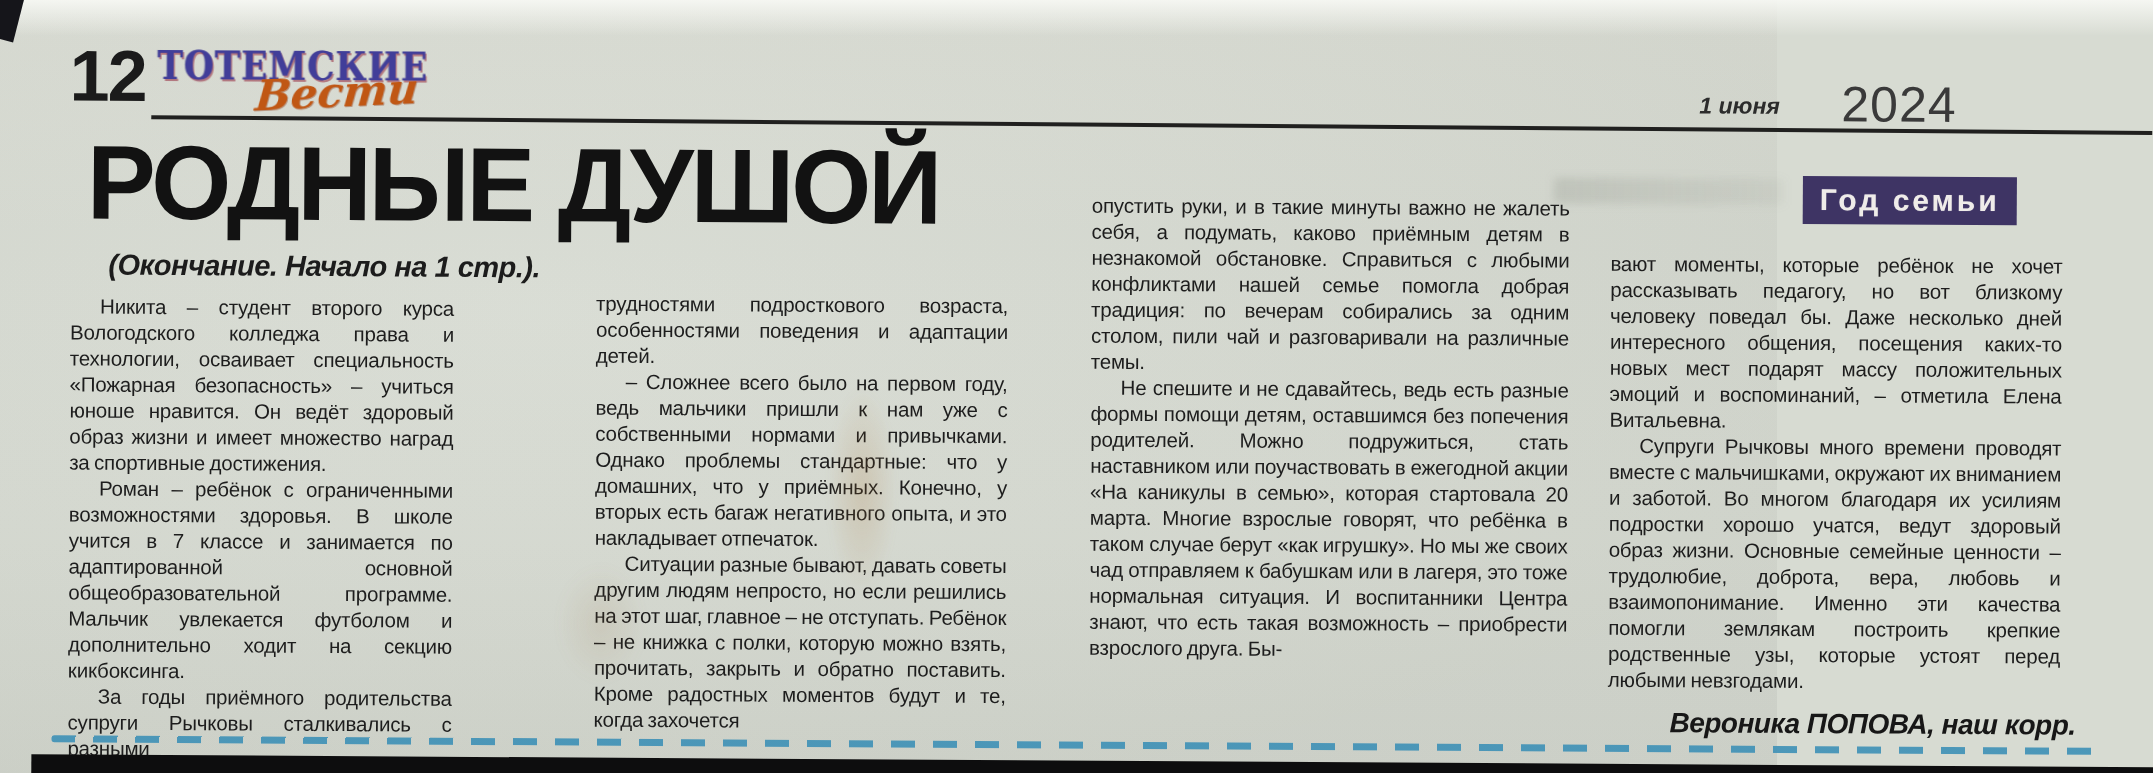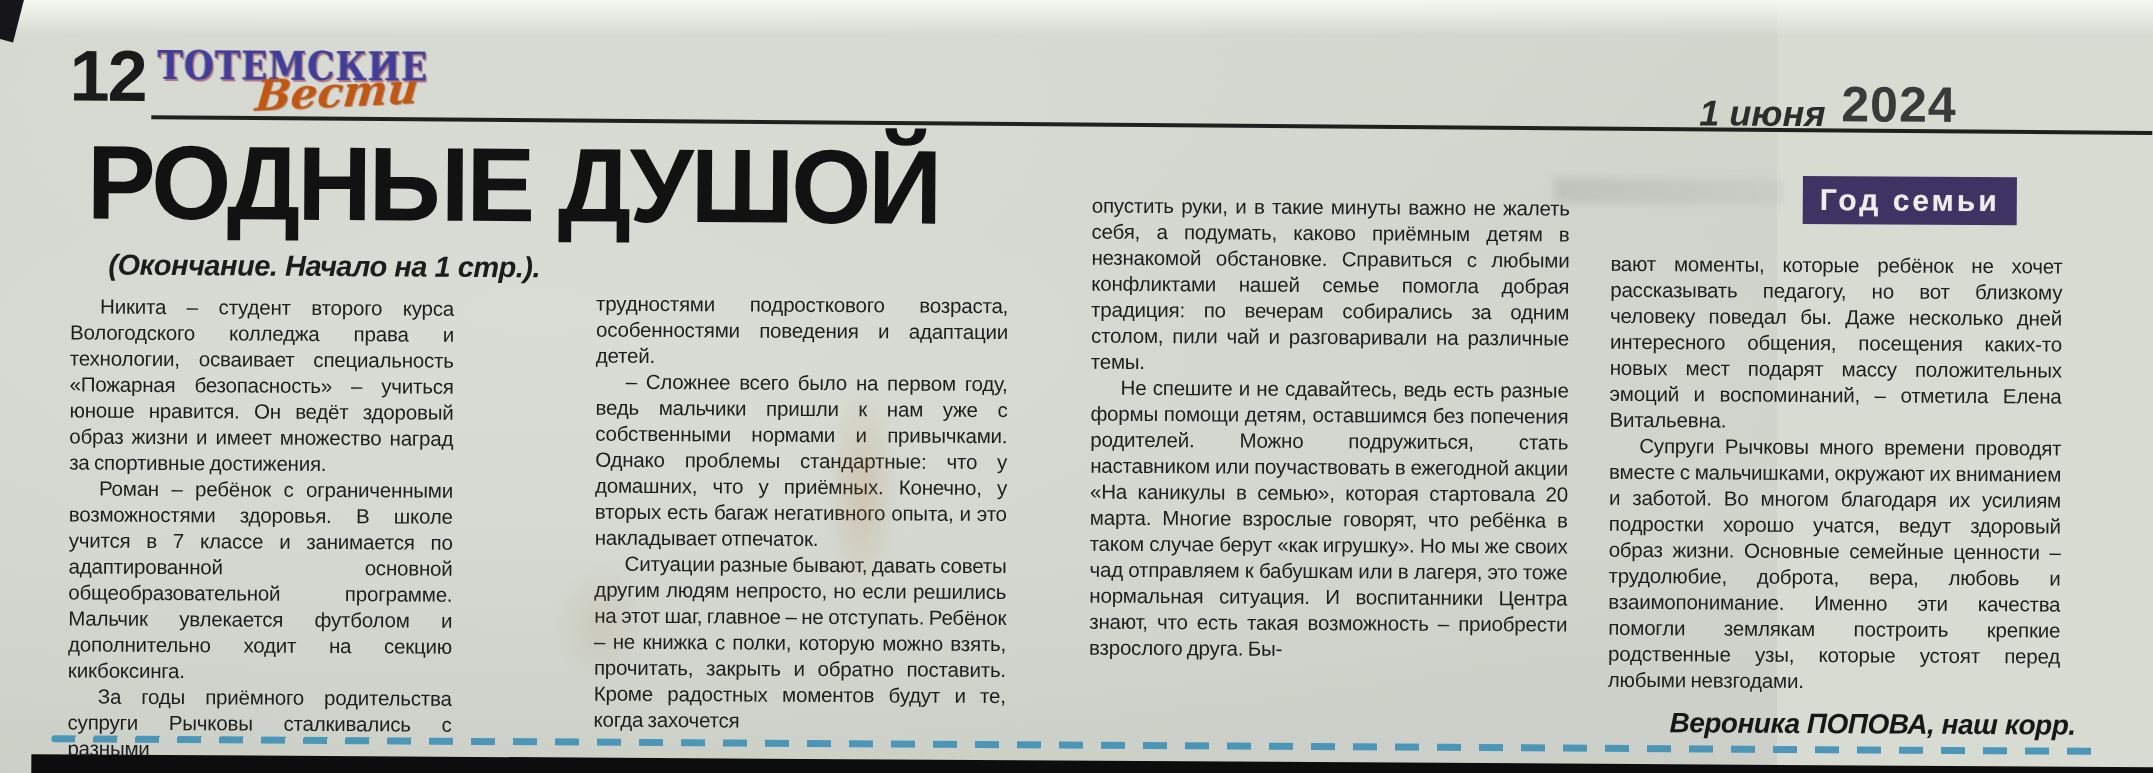--- a/index.html
+++ b/index.html
@@ -46,26 +46,26 @@
     text-shadow:1px 1px 0 rgba(140,50,10,0.4);
     filter:blur(0.3px);
     white-space:nowrap;
   }
   .header-rule{
     position:absolute;left:152px;top:116px;width:2001px;height:4px;background:#20201f;
     transform:rotate(0.1deg);
   }
   .issue-date{
     position:absolute;left:1700px;top:82px;
-    font-style:italic;font-weight:bold;font-size:36px;color:#2c2c2c;
+    font-style:italic;font-weight:bold;font-size:23px;color:#2c2c2c;
     white-space:nowrap;
   }
   .issue-year{
     position:absolute;left:1842px;top:64px;
-    font-weight:bold;font-size:50px;color:#3a3a3a;letter-spacing:1px;
+    font-weight:normal;font-size:50px;color:#3a3a3a;letter-spacing:1px;
   }
   
   .headline{
     position:absolute;left:88px;top:122px;
     font-size:103px;font-weight:bold;color:#121212;
     letter-spacing:-3px;white-space:nowrap;
     transform:scaleY(1.02);transform-origin:0 0;
   }
   .subhead{
     position:absolute;left:110px;top:248px;

